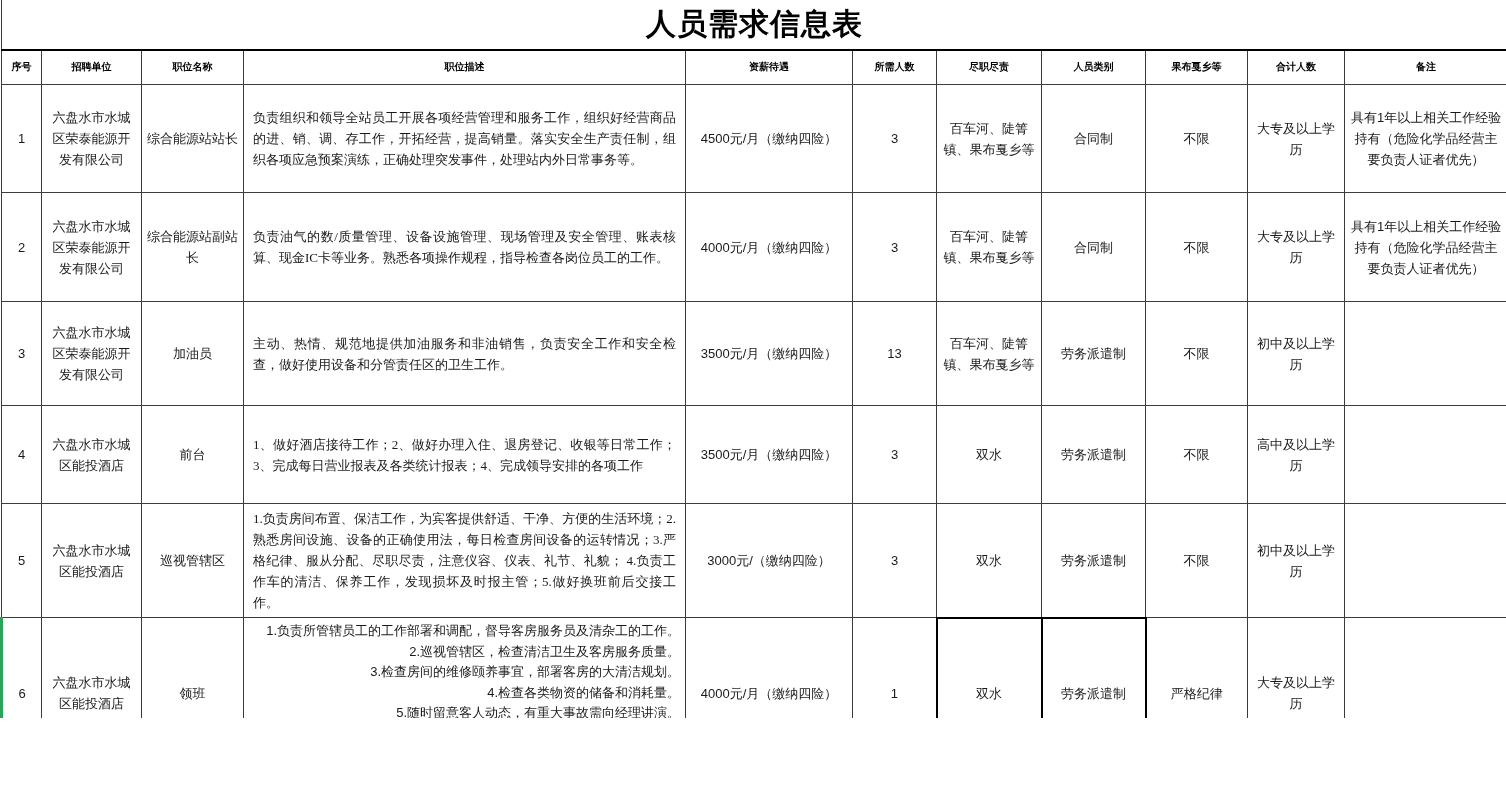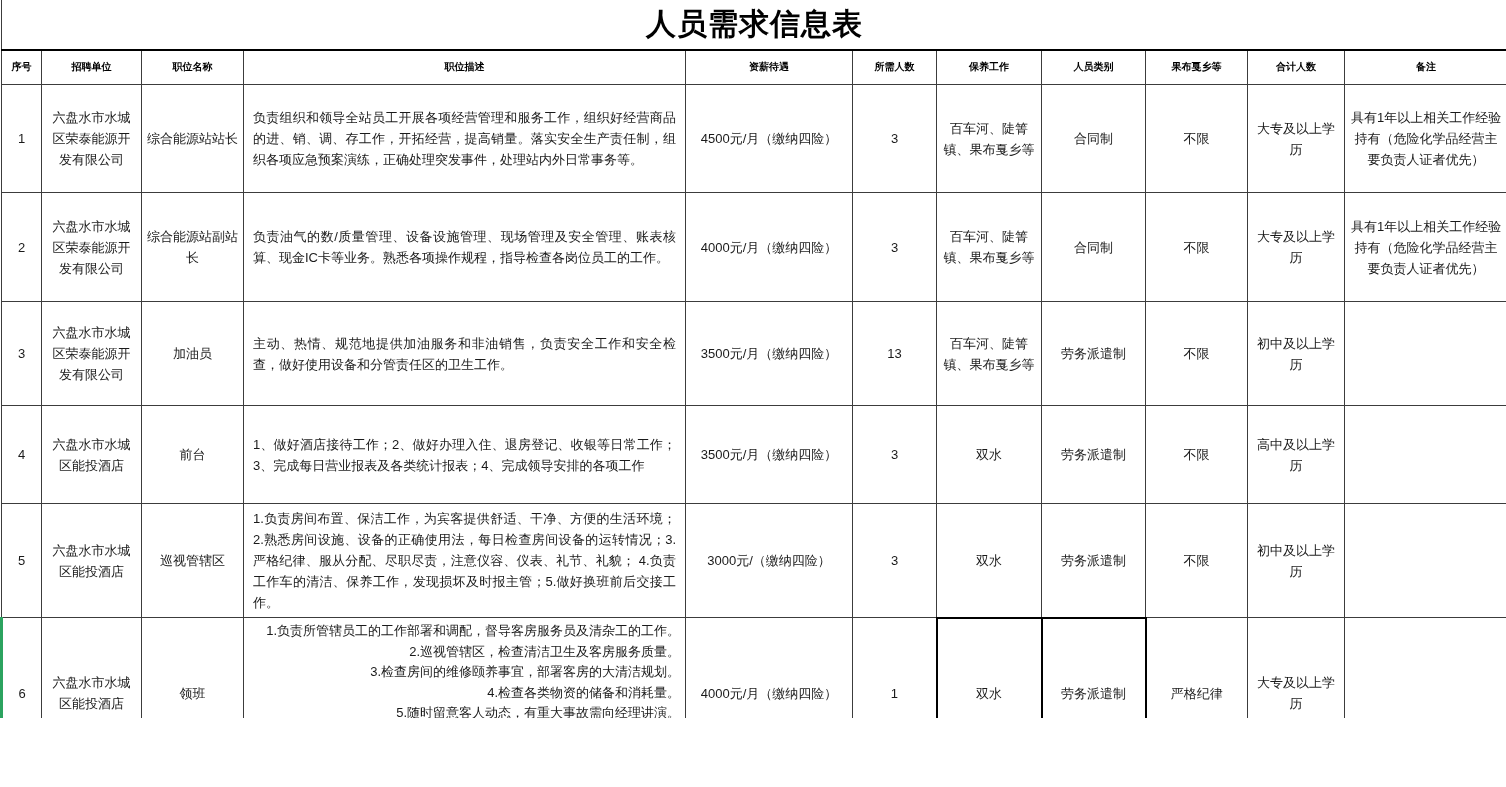--- a/index.html
+++ b/index.html
@@ -42,20 +42,21 @@
   }
   tr.header-row th {
     font-size: 10px;
     font-weight: bold;
     color: #000;
   }
   td.desc {
     text-align: justify;
     text-justify: inter-ideograph;
     padding: 4px 9px;
+    font-family: Liberation Serif, serif;
   }
   td.pre {
     white-space: pre-line;
     text-align: right;
     line-height: 1.58;
   }
   tr.title-row   { height: 38px; }
   tr.header-row  { height: 35px; }
   tr.r1 { height: 108px; }
   tr.r2 { height: 109px; }
@@ -94,21 +95,21 @@
       <tr class="title-row">
         <th colspan="11">人员需求信息表</th>
       </tr>
       <tr class="header-row">
         <th>序号</th>
         <th>招聘单位</th>
         <th>职位名称</th>
         <th>职位描述</th>
         <th>资薪待遇</th>
         <th>所需人数</th>
-        <th>保养工作</th>
+        <th>尽职尽责</th>
         <th>人员类别</th>
         <th>果布戛乡等</th>
         <th>合计人数</th>
         <th>备注</th>
       </tr>
     </thead>
     <tbody>
       <tr class="r1">
         <td>1</td>
         <td>六盘水市水城区荣泰能源开发有限公司</td>

